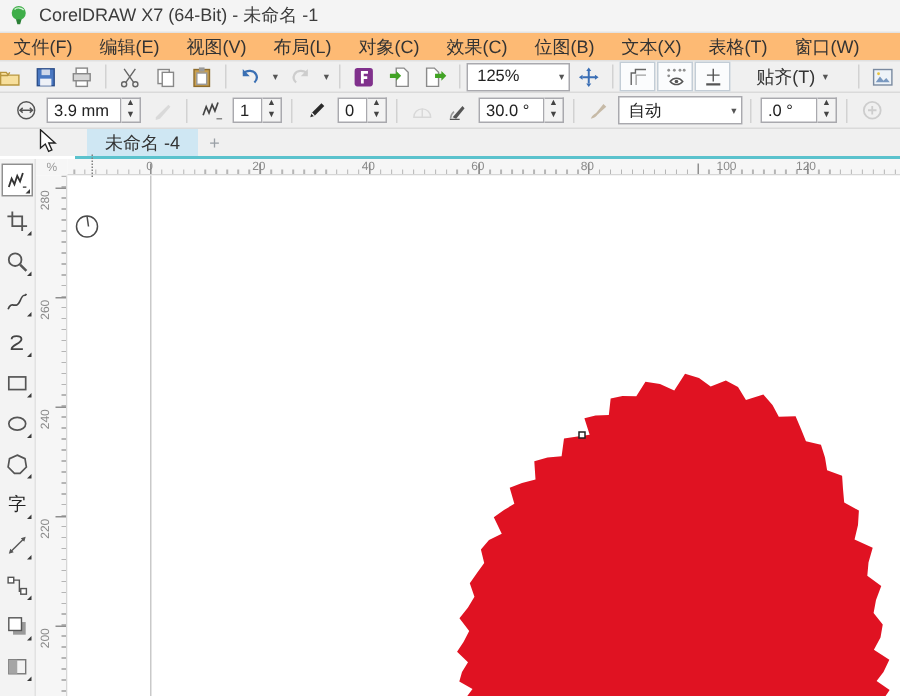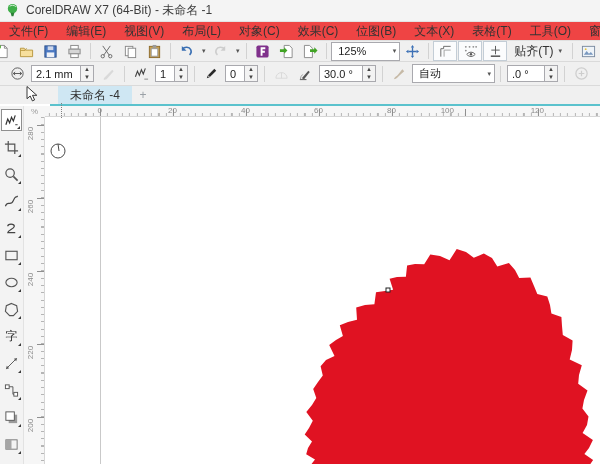--- a/index.html
+++ b/index.html
@@ -1,34 +1,34 @@
 <!DOCTYPE html>
 <html><head>
 <meta charset="utf-8">
 <style>
   html,body{margin:0;padding:0;}
   body{width:600px;height:464px;overflow:hidden;font-family:"Liberation Sans","DejaVu Sans",sans-serif;background:#f0f0f0;}
   .window{position:relative;width:600px;height:464px;background:#fff;overflow:hidden;}
   
   .titlebar{position:absolute;top:0;left:0;right:0;height:22px;background:#f4f4f4;display:flex;align-items:center;gap:6px;padding-left:5px;font-size:12px;color:#3c3c3c;border-bottom:1px solid #e3e3e3;box-sizing:border-box;}
-  .menubar{position:absolute;top:22px;left:0;right:0;height:18px;background:#ef4444;display:flex;align-items:center;font-size:12px;color:#333;}
+  .menubar{position:absolute;top:22px;left:0;right:0;height:18px;background:#fdba74;display:flex;align-items:center;font-size:12px;color:#333;}
   .menu-item{padding:1px 9px;cursor:default;white-space:nowrap;}
   .toolbar{position:absolute;top:40px;left:0;right:0;height:22px;background:#f0f0f0;border-top:1px solid #e0e0e0;border-bottom:1px solid #dadada;box-sizing:border-box;display:flex;align-items:center;padding-left:4px;gap:1px;justify-content:flex-end;}
   .propbar{position:absolute;top:62px;left:0;right:0;height:24px;background:#f0f0f0;border-bottom:1px solid #dadada;box-sizing:border-box;display:flex;align-items:center;padding-left:6px;gap:2px;}
   .tbtn{width:23px;height:20px;display:flex;align-items:center;justify-content:center;flex:0 0 auto;position:relative;}
   .tbtn.boxed{border:1px solid #c3cdd6;background:#fbfcfd;width:22px;height:18px;}
   .tbtn.disabled{opacity:.4;}
   .icon16{width:15px;height:15px;display:block;}
   .icon16 *{vector-effect:non-scaling-stroke;}
   .vsep{width:1px;height:16px;background:#d2d2d2;margin:0 3px;flex:0 0 auto;}
   .caretbtn{width:9px;height:20px;font-size:7px;color:#555;display:flex;align-items:center;justify-content:center;flex:0 0 auto;}
   .combo{width:58px;height:17px;border:1px solid #a9a9ae;background:#fff;display:flex;align-items:center;font-size:11px;color:#222;padding:0 3px 0 6px;flex:0 0 auto;}
   .combo .cv{flex:1;}
   .combo .car{font-size:7px;color:#555;}
-  .ddl{height:18px;display:flex;align-items:center;gap:5px;font-size:12px;color:#333;padding:0 6px;flex:0 0 auto;}
+  .ddl{height:18px;display:flex;align-items:center;gap:5px;font-size:12px;color:#333;padding:0 16px;flex:0 0 auto;}
   .ddl .car{font-size:7px;color:#555;}
   .spinbox{display:flex;height:17px;flex:0 0 auto;margin:0 1px;}
   .spinval{border:1px solid #a9a9ae;background:#fff;font-size:11px;color:#222;display:flex;align-items:center;padding:0 4px;box-sizing:border-box;}
   .spinbtns{width:13px;border:1px solid #a9a9ae;border-left:none;background:#f3f3f3;display:flex;flex-direction:column;box-sizing:border-box;}
   .spinbtns span{flex:1;font-size:6px;line-height:6px;text-align:center;color:#444;}
   .pbicon{width:22px;height:20px;display:flex;align-items:center;justify-content:center;flex:0 0 auto;}
   .pbicon.disabled{opacity:.4;}
   
   .tabbar{position:absolute;top:86px;left:0;right:0;height:18px;background:#f0f0f0;display:flex;align-items:stretch;padding-left:58px;box-sizing:border-box;}
   .tab{padding:0 12px;font-size:12px;color:#333;display:flex;align-items:center;cursor:default;white-space:nowrap;}
@@ -257,21 +257,20 @@
   <div class="menubar" id="menubar">
       <span class="menu-item">文件(F)</span>
       <span class="menu-item">编辑(E)</span>
       <span class="menu-item">视图(V)</span>
       <span class="menu-item">布局(L)</span>
       <span class="menu-item">对象(C)</span>
       <span class="menu-item">效果(C)</span>
       <span class="menu-item">位图(B)</span>
       <span class="menu-item">文本(X)</span>
       <span class="menu-item">表格(T)</span>
-      <span class="menu-item">工具(O)</span>
       <span class="menu-item">窗口(W)</span>
     </div>
   <div class="toolbar" id="toolbar">
       <div class="tbtn">
         <svg viewBox="0 0 16 16" class="icon16">
           <use href="#s-new"></use>
         </svg>
       </div>
       <div class="tbtn">
         <svg viewBox="0 0 16 16" class="icon16">
@@ -370,21 +369,21 @@
         </svg>
       </div>
     </div>
   <div class="propbar" id="propbar">
       <div class="pbicon">
         <svg viewBox="0 0 16 16" class="icon16">
           <use href="#s-nib"></use>
         </svg>
       </div>
       <div class="spinbox">
-        <div class="spinval" style="width: 50px;">2.1 mm</div>
+        <div class="spinval" style="width: 50px;">3.9 mm</div>
         <div class="spinbtns">
           <span>▲</span>
           <span>▼</span>
         </div>
       </div>
       <div class="pbicon disabled">
         <svg viewBox="0 0 16 16" class="icon16">
           <use href="#s-pressure"></use>
         </svg>
       </div>
@@ -471,21 +470,21 @@
       <div class="hlab" style="left: 55px;">0</div>
       <div class="hmaj" style="left: 128px;"></div>
       <div class="hlab" style="left: 128px;">20</div>
       <div class="hmaj" style="left: 201px;"></div>
       <div class="hlab" style="left: 201px;">40</div>
       <div class="hmaj" style="left: 274px;"></div>
       <div class="hlab" style="left: 274px;">60</div>
       <div class="hmaj" style="left: 347px;"></div>
       <div class="hlab" style="left: 347px;">80</div>
       <div class="hmaj" style="left: 420px;"></div>
-      <div class="hlab" style="left: 403px;">100</div>
+      <div class="hlab" style="left: 440px;">100</div>
       <div class="hmaj" style="left: 493px;"></div>
       <div class="hlab" style="left: 493px;">120</div>
     </div>
   <div class="vruler" id="vruler">
       <div class="vticks"></div>
       <div class="vmaj" style="top: 8px;"></div>
       <div class="vlab" style="top: 12px;">280</div>
       <div class="vmaj" style="top: 81px;"></div>
       <div class="vlab" style="top: 85px;">260</div>
       <div class="vmaj" style="top: 154px;"></div>

